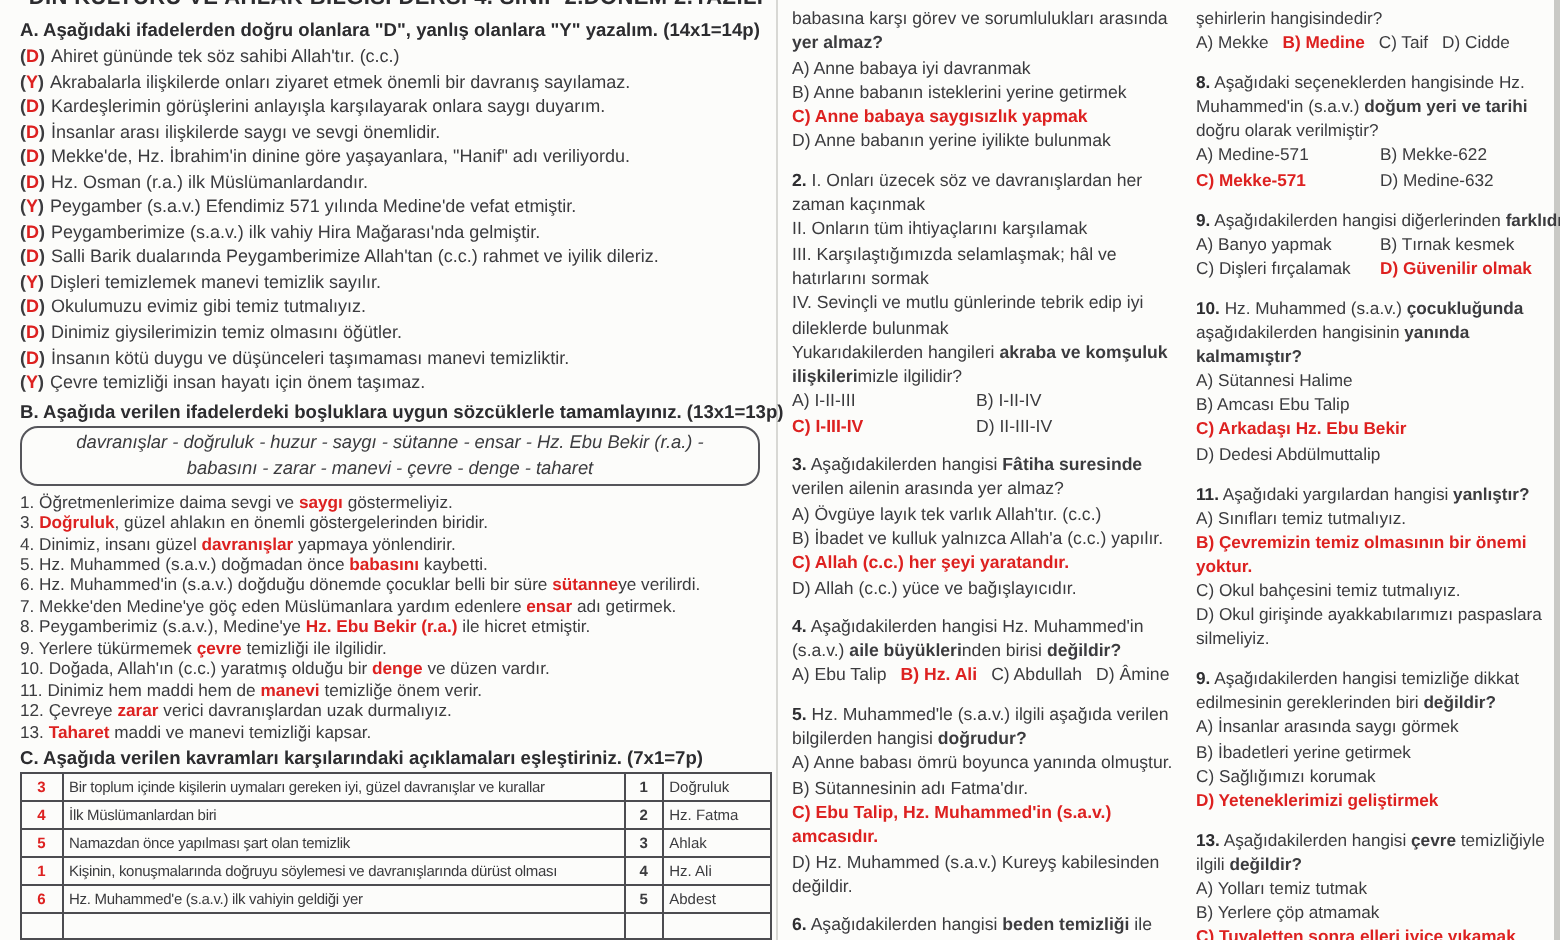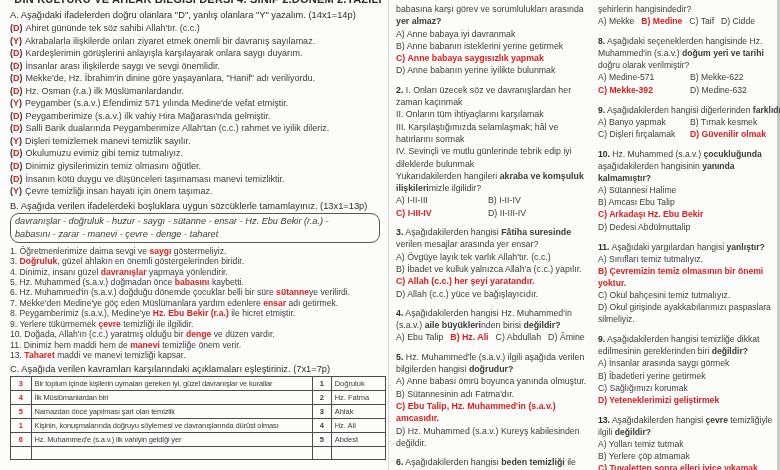--- a/index.html
+++ b/index.html
@@ -6,27 +6,27 @@
   .page{position:relative;width:780px;height:470px;background:#fcfcfa;overflow:hidden;
         font-family:"Liberation Sans",sans-serif;color:#3b3b3e;}
   .page-edge{position:absolute;right:0;top:0;width:3px;height:100%;background:#c9c9c5;}
   .v-divider{position:absolute;left:388px;top:0;width:1px;height:100%;background:#d8d8d4;}
 
   
   .left-col{position:absolute;left:10px;top:0;width:376px;}
   .title-clip{height:7px;overflow:hidden;text-align:center;}
   .title{display:block;margin-top:-7px;font-size:11px;font-weight:bold;white-space:nowrap;
          letter-spacing:.2px;color:#2c2c2f;}
-  .sec-heading{font-size:9.3px;font-weight:normal;color:#2c2c2f;margin:3px 0 2px;white-space:nowrap;}
+  .sec-heading{font-size:9.3px;font-weight:bold;color:#2c2c2f;margin:3px 0 2px;white-space:nowrap;}
   .a-line{font-size:9px;line-height:12.55px;white-space:nowrap;}
   .paren{color:#3b3b3e;font-weight:bold;}
   .mark{color:#dd2120;font-weight:bold;}
   .a-text{margin-left:3px;}
   .bank{border:1.2px solid #55555a;border-radius:9px;padding:1px 4px;margin:1px 6px 3px 0;
-        text-align:left;font-style:italic;font-size:9.2px;line-height:13px;}
+        text-align:center;font-style:italic;font-size:9.2px;line-height:13px;}
   .b-line{font-size:8.6px;line-height:10.45px;white-space:nowrap;}
   .blank{color:#dd2120;font-weight:bold;text-align:center;}
   table.match{border-collapse:collapse;margin-top:2px;}
   table.match td{border:1.2px solid #4c4c50;padding:1px 3px;font-size:7.5px;line-height:11px;
                  white-space:nowrap;overflow:hidden;}
   td.c-match{width:14px;text-align:center;color:#dd2120;font-weight:bold;font-size:9.5px;}
   td.c-desc{width:276px;letter-spacing:-.15px;}
   td.c-num{width:12px;text-align:center;font-weight:bold;}
   td.c-concept{width:48px;}
   tr.stub td{height:10px;}
@@ -159,20 +159,23 @@
         </div>
 
         <div class="b-line">
           <span>10. Doğada, Allah'ın (c.c.) yaratmış olduğu bir </span><span class="blank">denge</span><span> ve düzen vardır.</span>
         </div>
 
         <div class="b-line">
           <span>11. Dinimiz hem maddi hem de </span><span class="blank">manevi</span><span> temizliğe önem verir.</span>
         </div>
 
+        <div class="b-line">
+          <span>12. Çevreye </span><span class="blank">zarar</span><span> verici davranışlardan uzak durmalıyız.</span>
+        </div>
 
         <div class="b-line">
           <span>13. </span><span class="blank">Taharet</span><span> maddi ve manevi temizliği kapsar.</span>
         </div>
 
     </div>
 
     <div class="sec-heading">C. Aşağıda verilen kavramları karşılarındaki açıklamaları eşleştiriniz. (7x1=7p)</div>
     <table class="match">
       <tbody>
@@ -251,21 +254,21 @@
         <div class="opt">A) I-II-III</div>
           <div class="opt">B) I-II-IV</div>
           <div class="opt red">C) I-III-IV</div>
           <div class="opt">D) II-III-IV</div>
       </div>
     </div>
 
     <div class="q">
       <div>
         <b class="qnum">3.</b>
-        <span>Aşağıdakilerden hangisi </span><span class="em">Fâtiha suresinde</span><span> verilen mesajlar arasında yer ensar?</span>
+        <span>Aşağıdakilerden hangisi </span><span class="em">Fâtiha suresinde</span><span> verilen ailenin arasında yer almaz?</span>
       </div>
       <div>
         <div class="opt">A) Övgüye layık tek varlık Allah'tır. (c.c.)</div>
           <div class="opt">B) İbadet ve kulluk yalnızca Allah'a (c.c.) yapılır.</div>
           <div class="opt red">C) Allah (c.c.) her şeyi yaratandır.</div>
           <div class="opt">D) Allah (c.c.) yüce ve bağışlayıcıdır.</div>
       </div>
     </div>
 
     <div class="q">
@@ -309,21 +312,21 @@
     </div>
 
     <div class="q">
       <div>
         <b class="qnum">8.</b>
         <span>Aşağıdaki seçeneklerden hangisinde Hz. Muhammed'in (s.a.v.) </span><span class="em">doğum yeri ve tarihi</span><span> doğru olarak verilmiştir?</span>
       </div>
       <div class="grid2">
         <div class="opt">A) Medine-571</div>
           <div class="opt">B) Mekke-622</div>
-          <div class="opt red">C) Mekke-392</div>
+          <div class="opt red">C) Mekke-571</div>
           <div class="opt">D) Medine-632</div>
       </div>
     </div>
 
     <div class="q">
       <div class="opt">
         <b class="qnum">9.</b>
         <span>Aşağıdakilerden hangisi diğerlerinden </span><span class="em">farklıdır?</span>
       </div>
       <div class="grid2">

